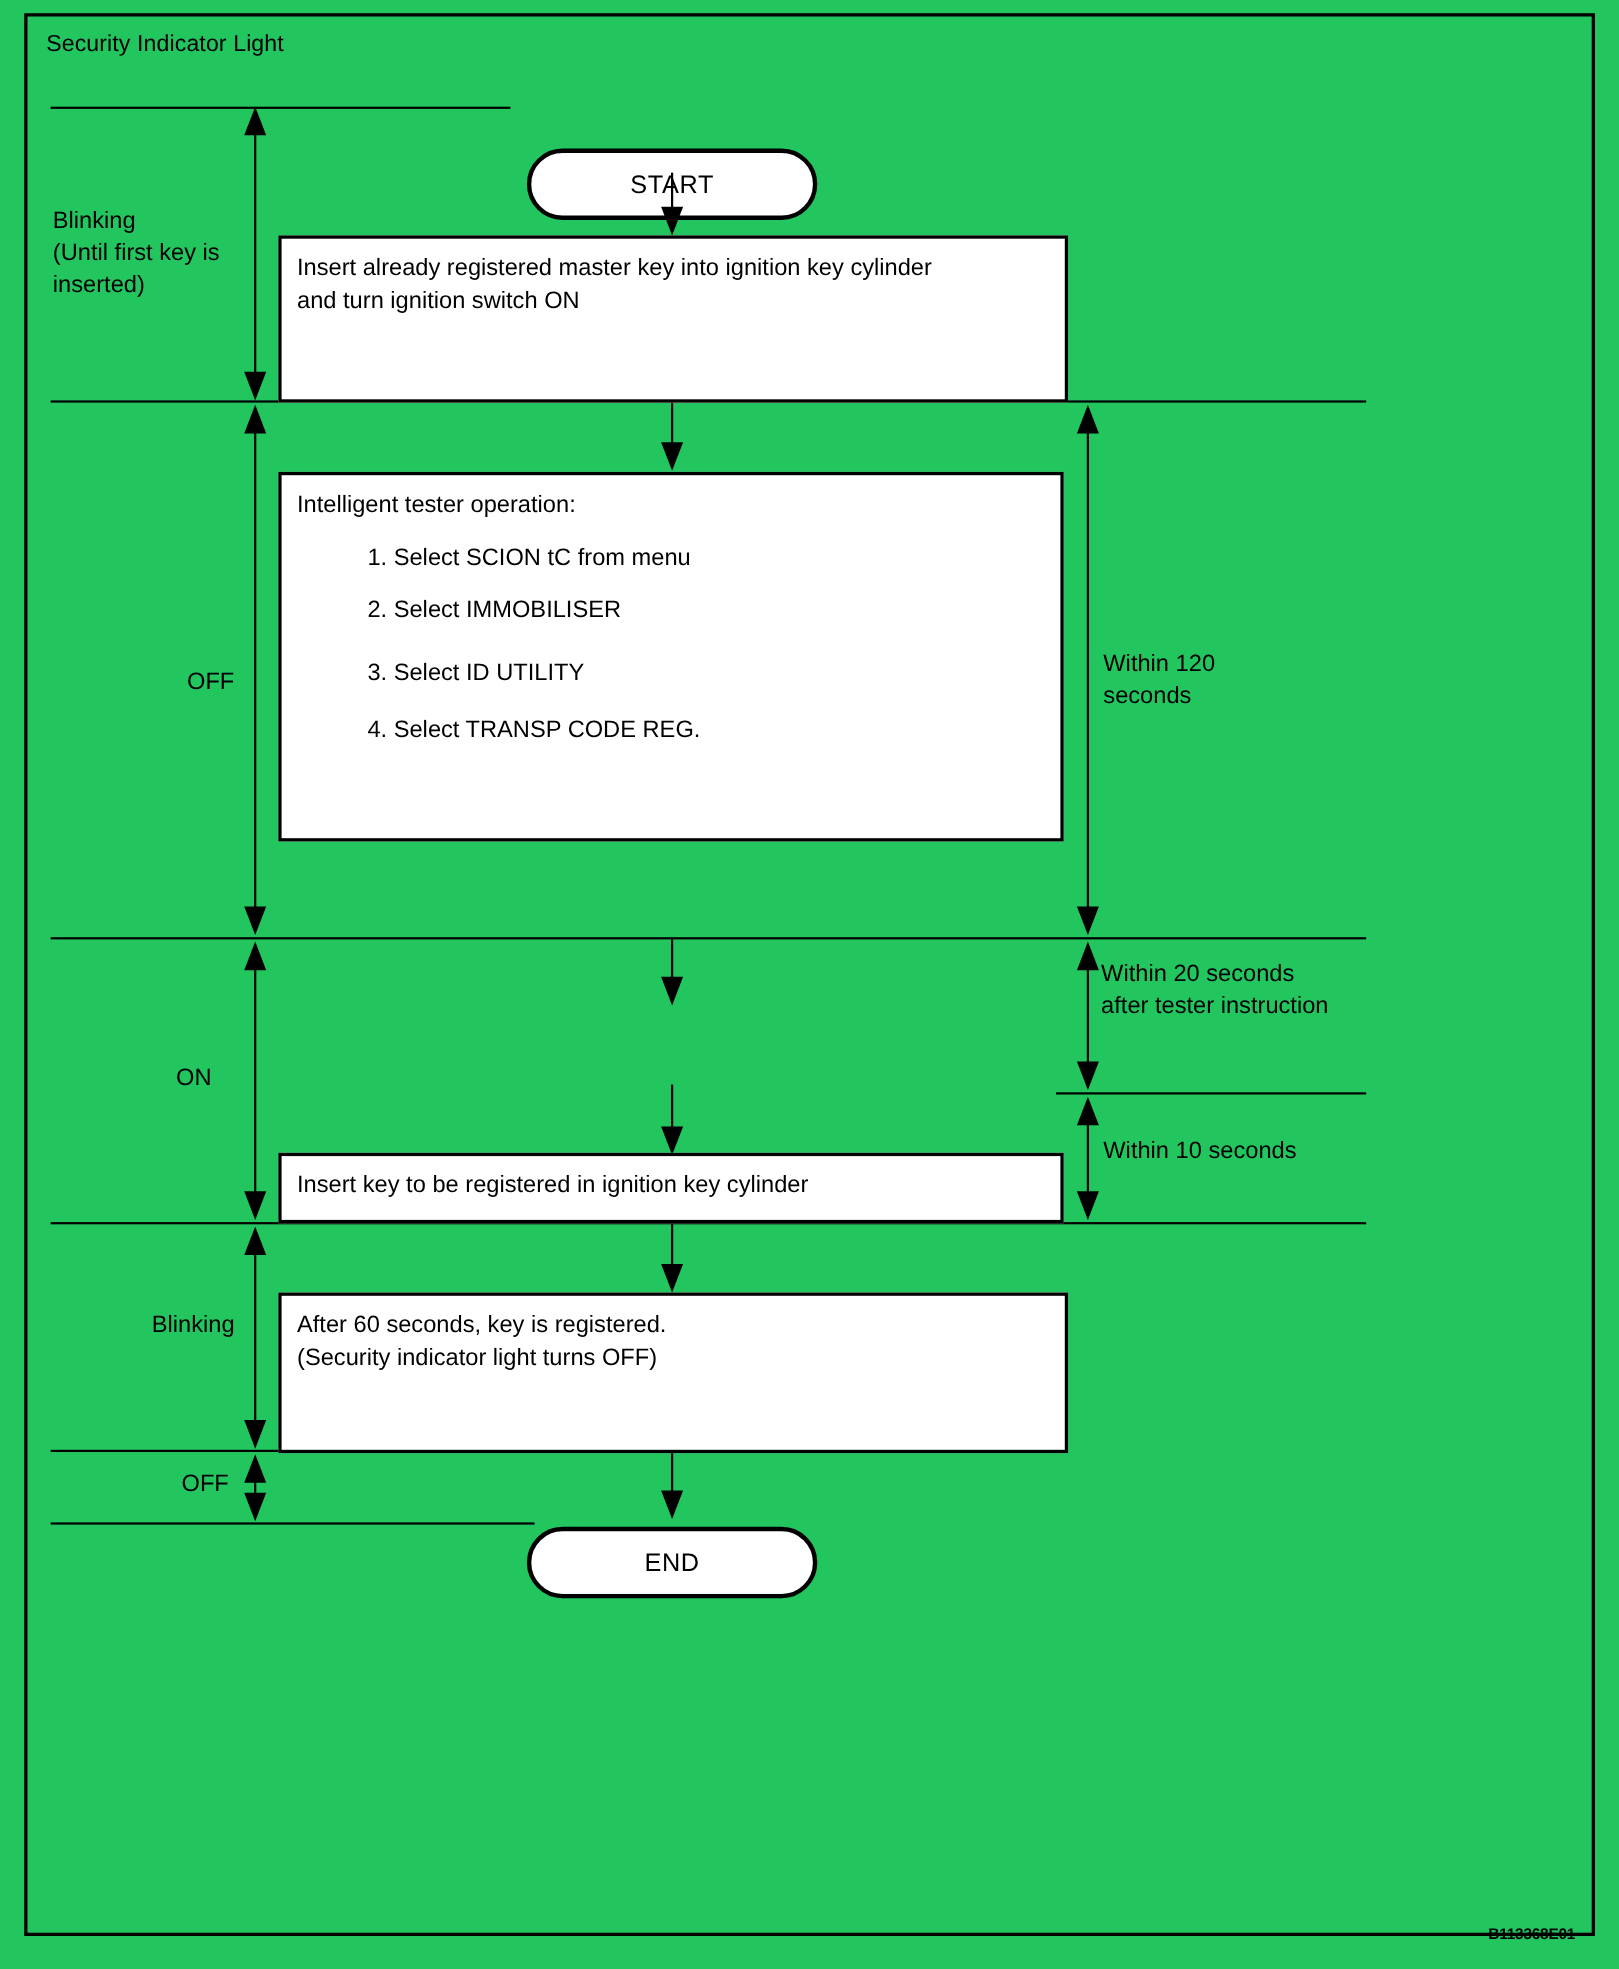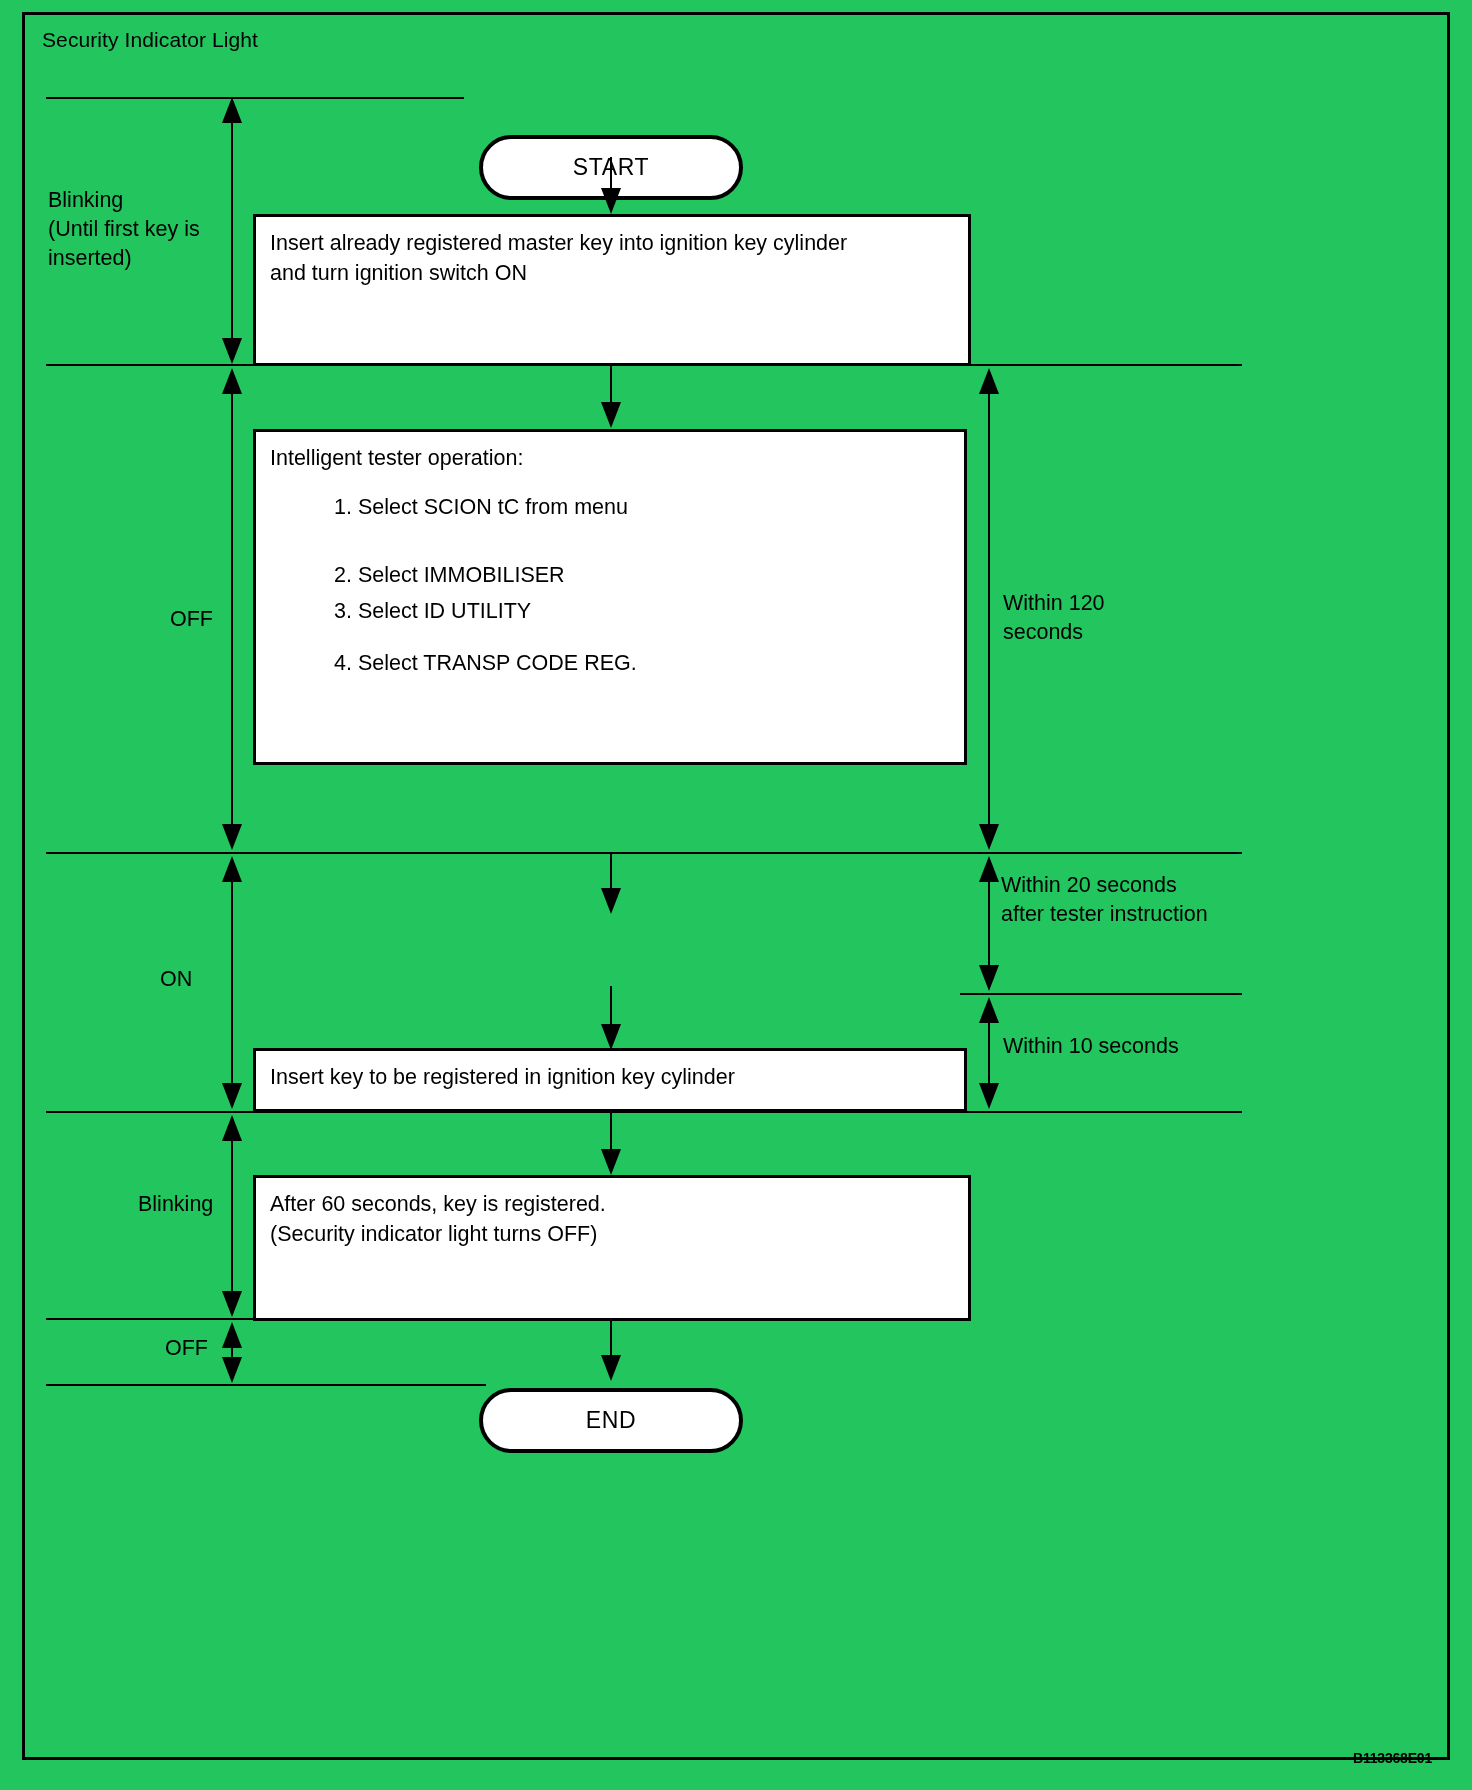--- a/index.html
+++ b/index.html
@@ -169,21 +169,21 @@
   <div class="arrowdown" style="left:601px; top:1355px;"></div>
 
   <div class="pbox" style="left:253px; top:214px; width:718px; height:152px;">
     <div class="ptext">Insert already registered master key into ignition key cylinder
 and turn ignition switch ON</div>
   </div>
 
   <div class="pbox" style="left:253px; top:429px; width:714px; height:336px;">
     <div class="ptext">Intelligent tester operation:</div>
     <div class="plist" style="top:63px;">1. Select SCION tC from menu</div>
-    <div class="plist" style="top:131px;">2. Select IMMOBILISER</div>
+    <div class="plist" style="top:110px;">2. Select IMMOBILISER</div>
     <div class="plist" style="top:167px;">3. Select ID UTILITY</div>
     <div class="plist" style="top:219px;">4. Select TRANSP CODE REG.</div>
   </div>
 
 
   <div class="pbox" style="left:253px; top:1048px; width:714px; height:64px;">
     <div class="ptext">Insert key to be registered in ignition key cylinder</div>
   </div>
 
   <div class="pbox" style="left:253px; top:1175px; width:718px; height:146px;">

